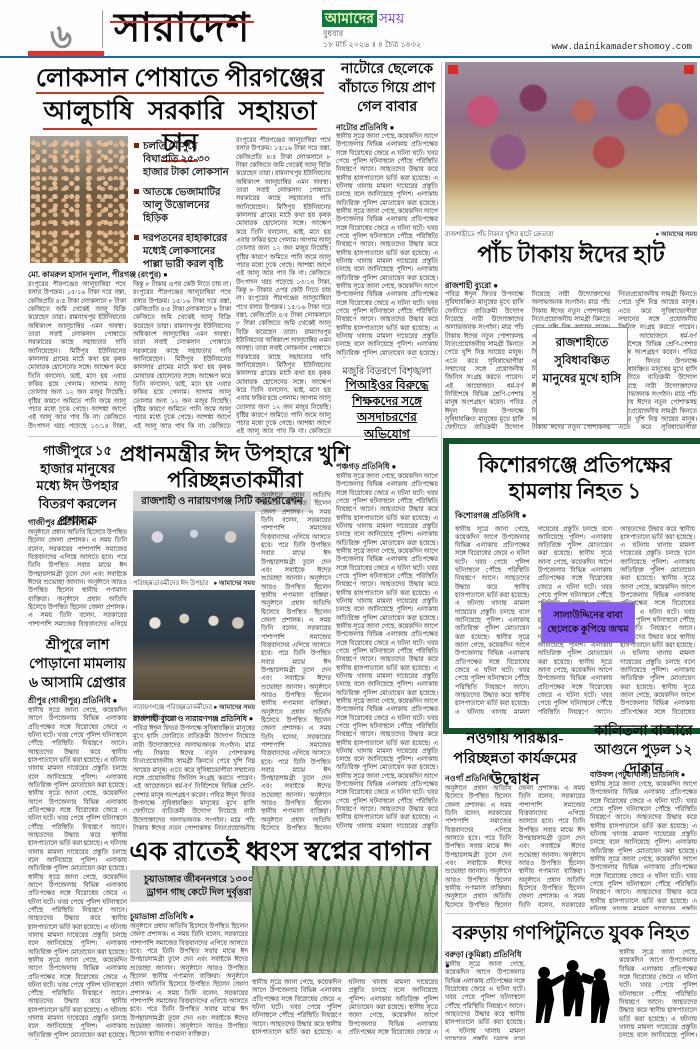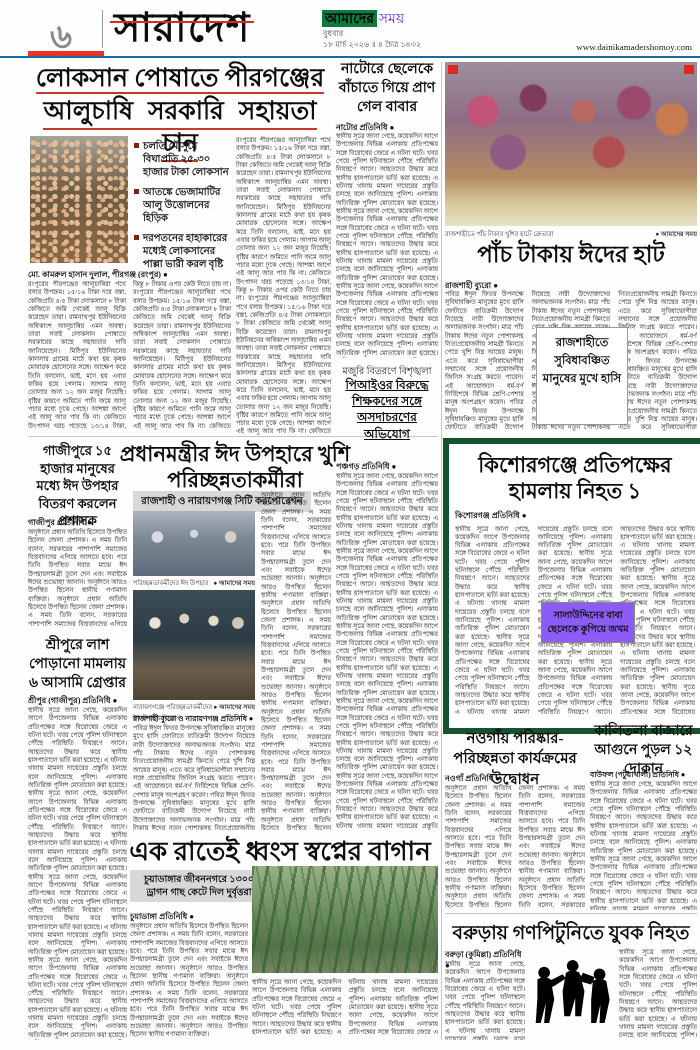--- a/index.html
+++ b/index.html
@@ -4,24 +4,24 @@
 <style>
   html,body{margin:0;padding:0;}
   body{width:700px;height:1050px;position:relative;background:#fefefe;
        font-family:"Liberation Serif","DejaVu Serif",serif;color:#1a1a1a;overflow:hidden;}
   .abs{position:absolute;}
   
   .pagenum{font-size:34px;font-weight:bold;color:#8a8a8a;}
   .vdiv{width:1px;background:#9a9a9a;}
   .masthead{font-size:40px;font-weight:bold;color:#0d0d0d;letter-spacing:1px;line-height:1;}
   .masthead-line{position:absolute;left:-4px;right:-4px;top:13px;height:2px;background:#d92b21;}
-  .logo-green{background:#0c7b3e;color:#000000;font-weight:bold;font-size:14px;padding:1px 3px;}
+  .logo-green{background:#0c7b3e;color:#fef9c3;font-weight:bold;font-size:14px;padding:1px 3px;}
   .logo-red{color:#6d28d9;font-weight:normal;font-size:14px;padding:1px 2px;}
   .hdr-small{font-size:8px;color:#555;line-height:1.3;}
-  .website{font-size:9px;color:#222;font-family:Liberation Serif, serif;}
+  .website{font-size:9px;color:#222;font-family:Liberation Mono, monospace;}
   .blue-rule{height:2px;background:#1b67a0;}
   .red-bar{height:7px;background:#e8312a;}
   .hair{background:#c7c7c7;}
   
   .hl{font-weight:bold;color:#0d0d0d;text-align:center;}
   .hl-main{font-size:25px;line-height:1.3;}
   .hl-main span{border-bottom:2px solid #c43a2b;padding-bottom:1px;margin-top:16px;}
   .hl-xl{font-size:23px;line-height:1.25;}
   .hl-lg{font-size:21px;line-height:1.25;}
   .hl-md{font-size:14px;line-height:1.35;}

